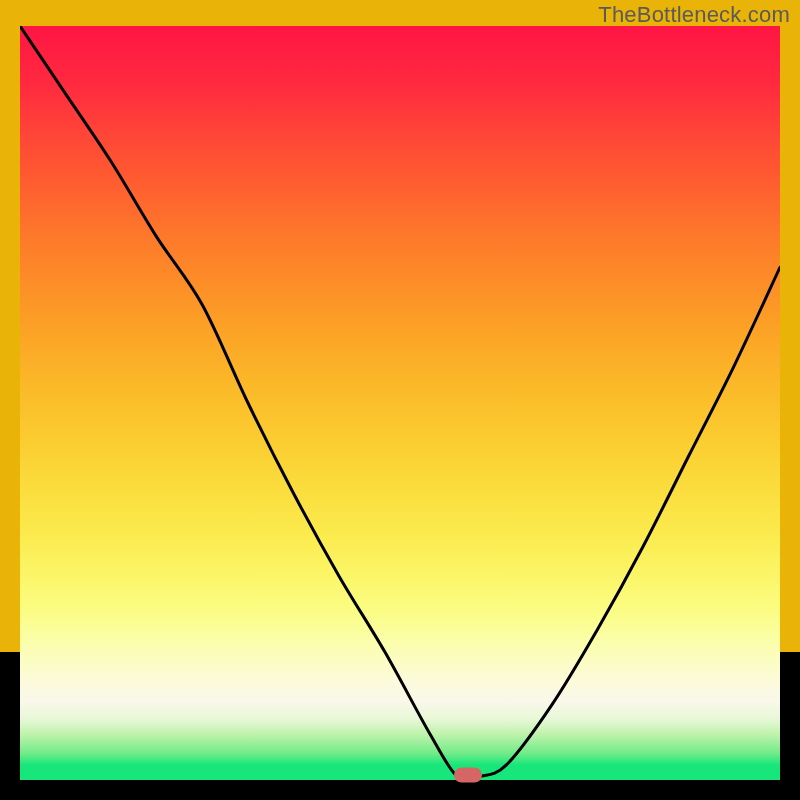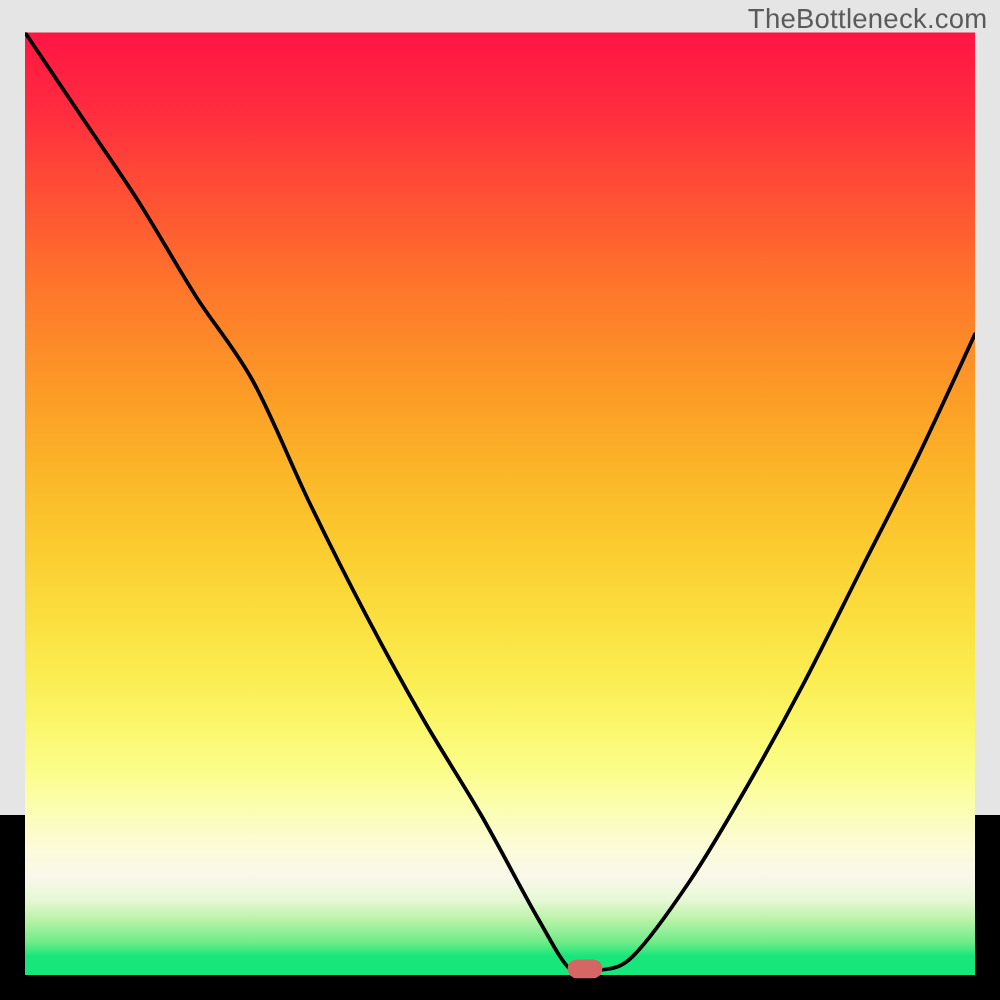--- a/index.html
+++ b/index.html
@@ -8,21 +8,21 @@
     width: 800px;
     height: 800px;
     background: #000;
     overflow: hidden;
     font-family: Arial, Helvetica, sans-serif;
   }
   .frame {
     position: relative;
     width: 800px;
     height: 652px;
-    background: #e5e5e5;
+    background: #eab308;
   }
   .watermark {
     position: absolute;
     top: 2px;
     right: 10px;
     color: #5a5a5a;
     font-size: 22px;
     font-weight: 500;
     letter-spacing: 0.2px;
     z-index: 10;

